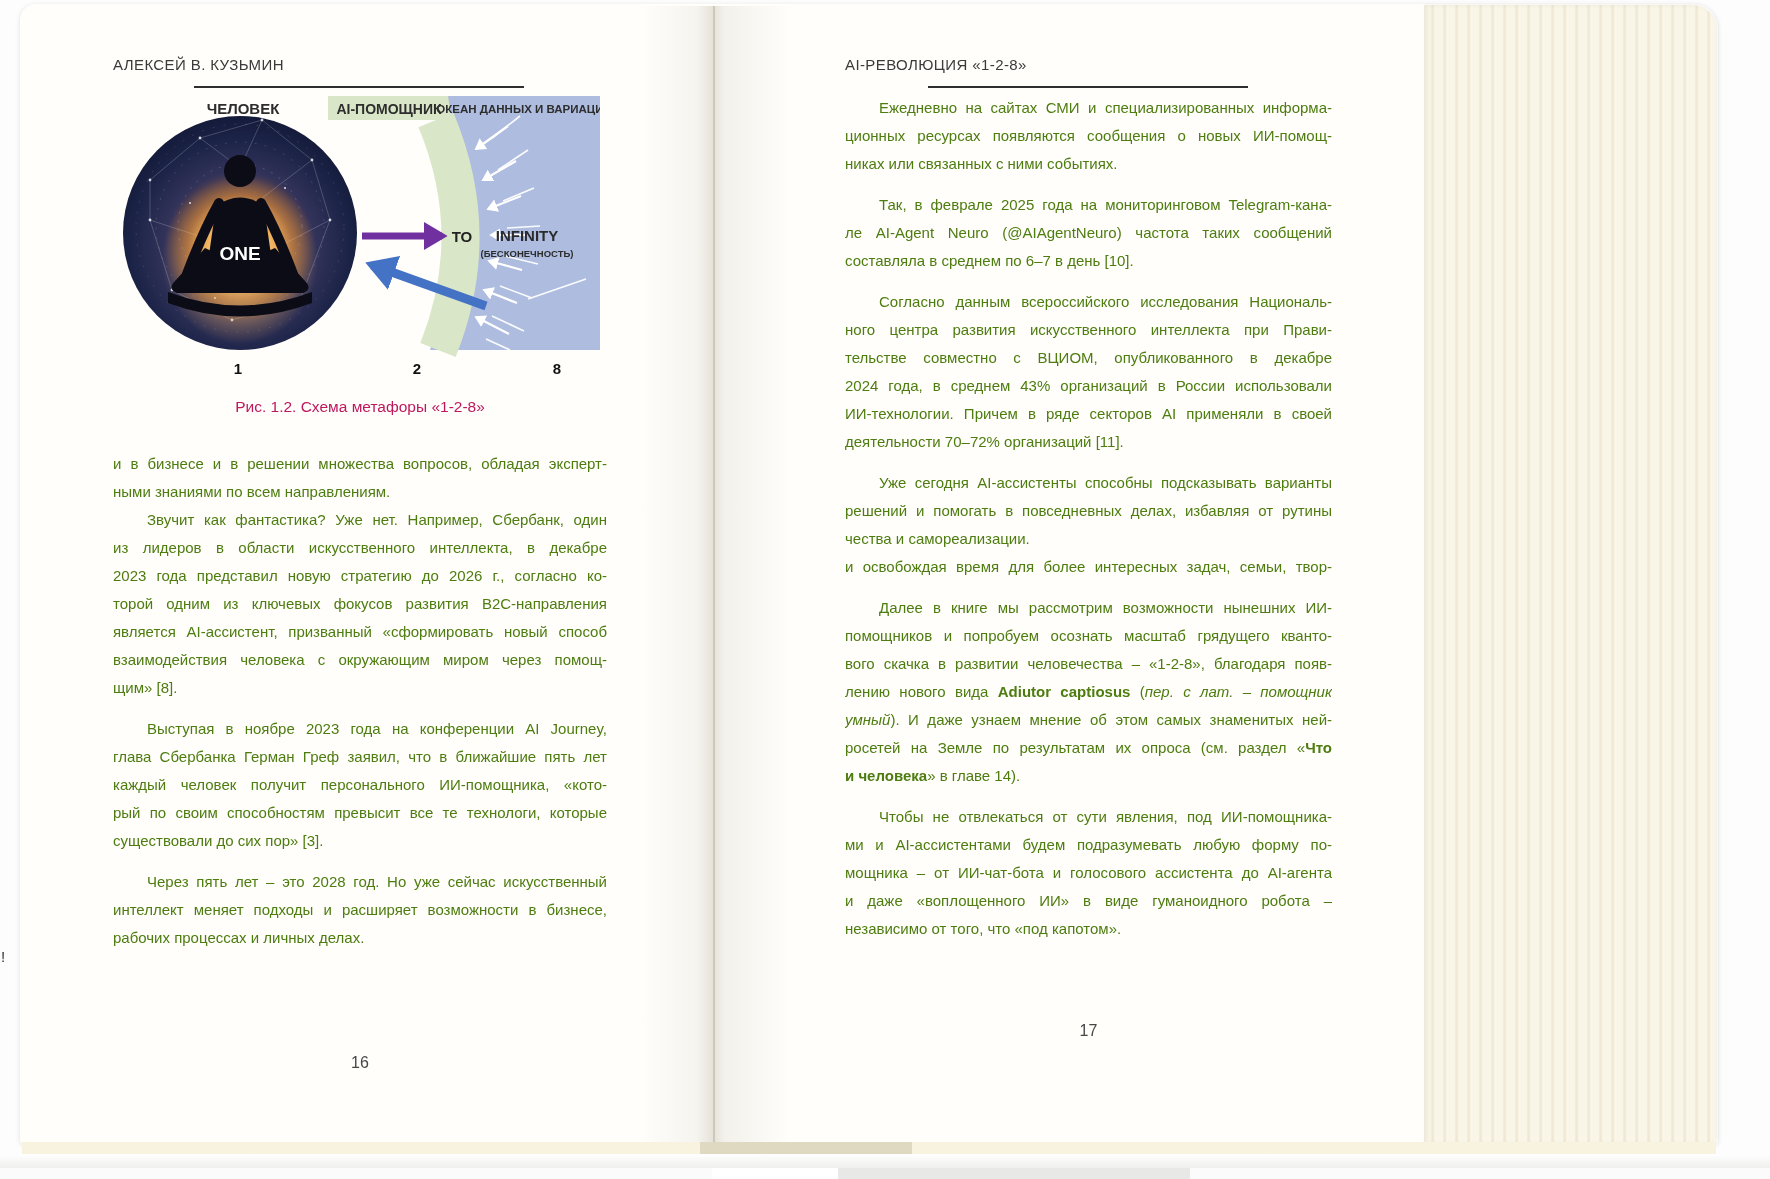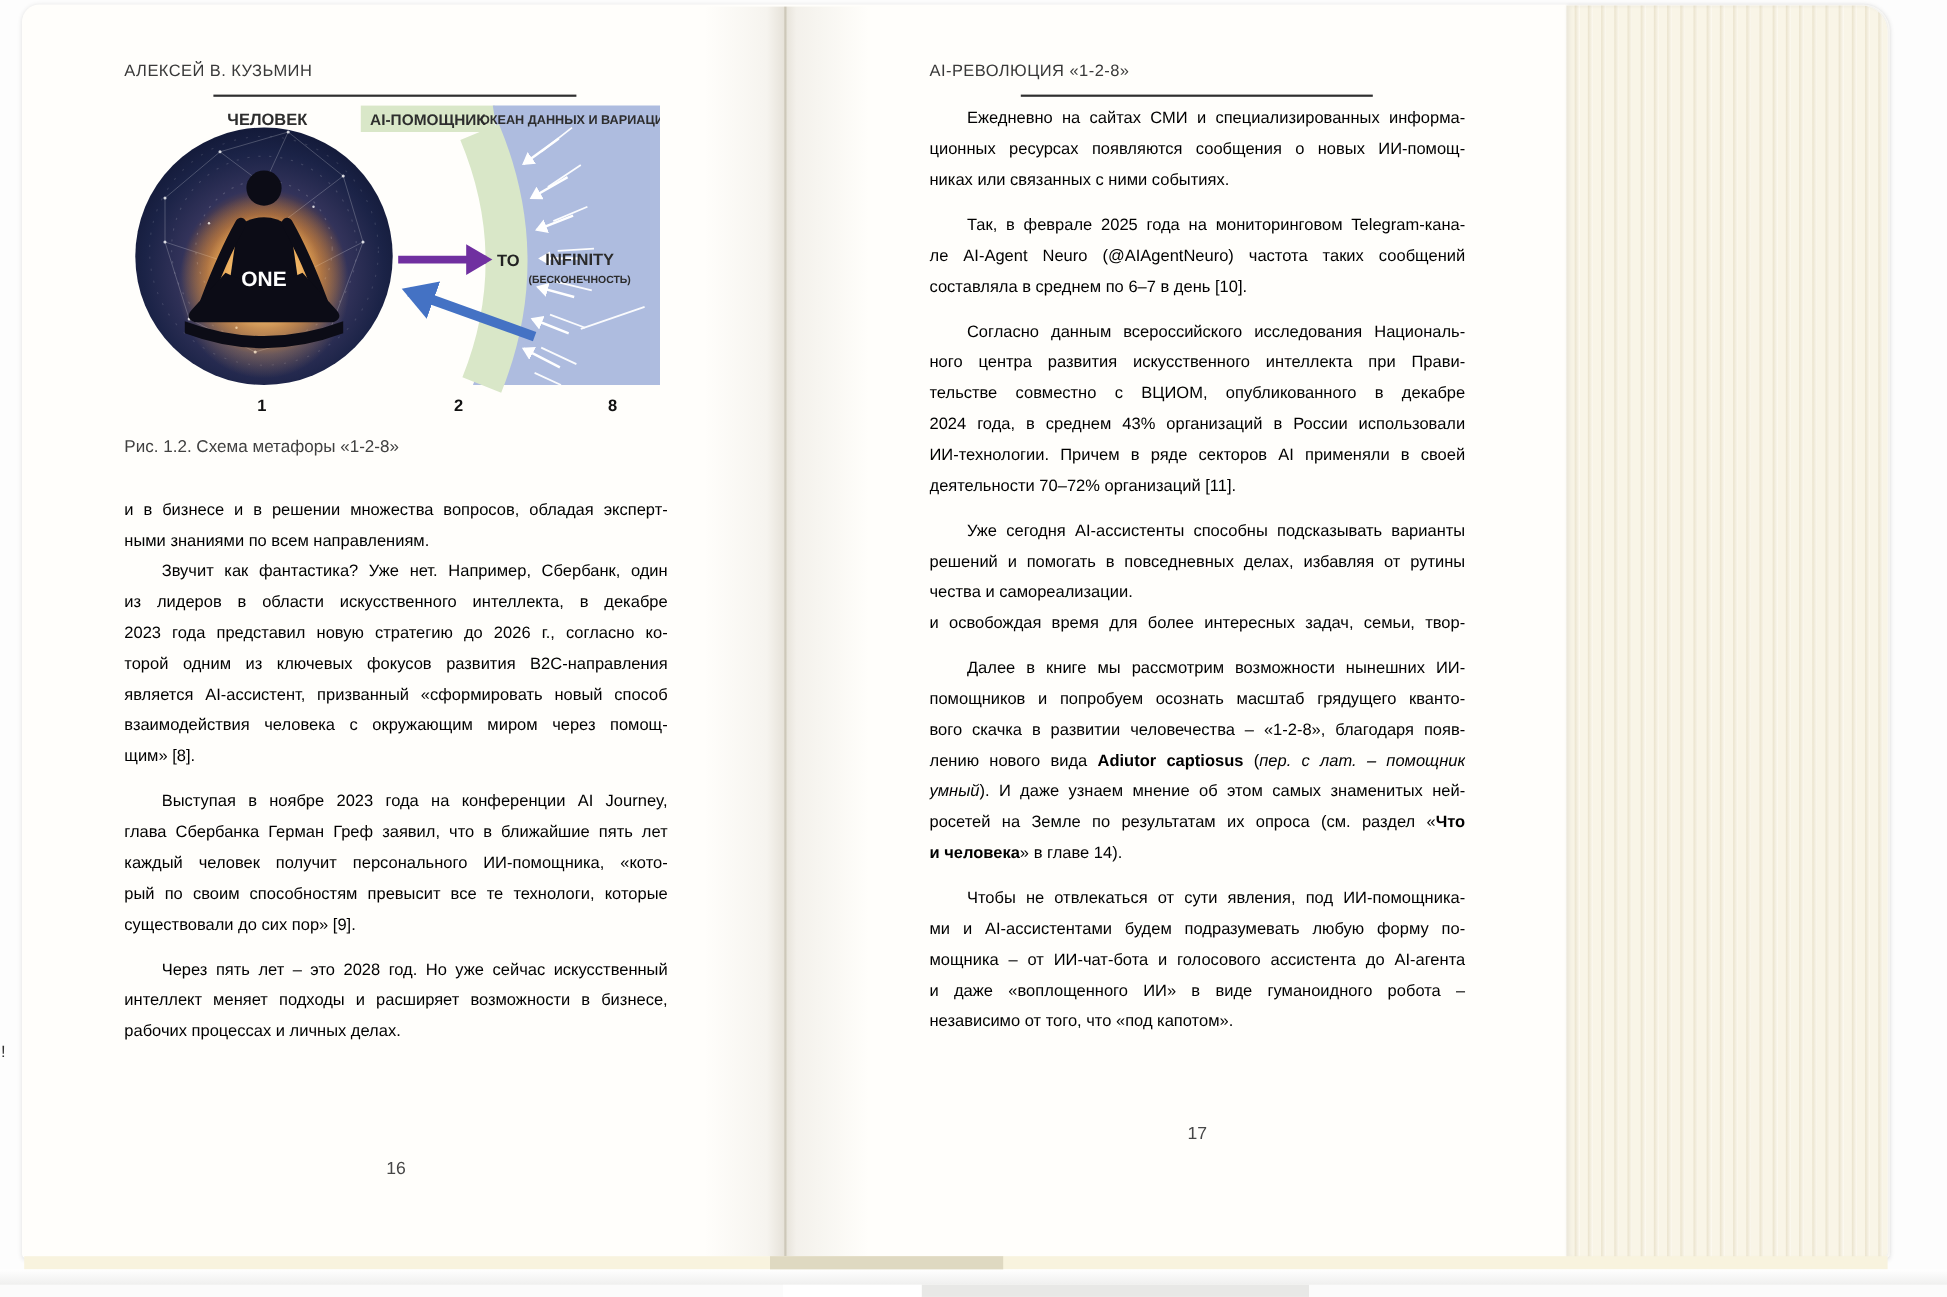--- a/index.html
+++ b/index.html
@@ -13,22 +13,22 @@
   .stack{position:absolute;left:1424px;top:5px;width:292px;height:1139px;
          border-radius:0 24px 6px 0;
          background:repeating-linear-gradient(90deg,#f9f5e7 0px,#f9f5e7 7px,#ece5d0 8px,#fcf9f0 12px);
          box-shadow:inset 3px 0 5px rgba(0,0,0,.06),1px 0 3px rgba(0,0,0,.08);}
   .gutter{position:absolute;left:640px;top:6px;width:150px;height:1136px;pointer-events:none;
          background:linear-gradient(90deg,rgba(140,125,95,0) 0%,rgba(140,125,95,.08) 38%,
          rgba(140,125,95,.22) 49%,rgba(140,125,95,.10) 56%,rgba(140,125,95,0) 100%);}
   .gutter-line{position:absolute;left:713px;top:6px;width:2px;height:1136px;background:rgba(150,138,108,.30);}
   .page-header{position:absolute;top:50px;font-size:15px;letter-spacing:.4px;color:#3a3a3a;}
   .header-rule{position:absolute;top:80px;height:2px;background:#2f2f2f;}
-  .caption{position:absolute;font-size:15.5px;color:#404040;}
-  .bodytext{position:absolute;font-size:15px;color:#000000;}
+  .caption{position:absolute;font-size:15.5px;color:#be185d;text-align:center;}
+  .bodytext{position:absolute;font-size:15px;color:#4d7c0f;}
   .para.gap{margin-top:13px;}
   .line{height:28px;line-height:28px;text-align:justify;text-align-last:justify;overflow:hidden;white-space:nowrap;}
   .line.first{text-indent:34px;}
   .line.last{text-align-last:left;}
   .pageno{position:absolute;top:1016px;font-size:16px;color:#474747;text-align:center;}
   .margin-mark{position:absolute;left:1px;top:948px;font-size:15px;color:#333;}
   .edge-cream{position:absolute;left:22px;top:1142px;width:1694px;height:12px;background:#f8f3de;}
   .edge-tan{position:absolute;left:700px;top:1142px;width:212px;height:19px;background:#dfd9c1;}
   .edge-white{position:absolute;left:0;top:1154px;width:1770px;height:14px;
               background:linear-gradient(#ffffff,#efefee);}
@@ -180,21 +180,21 @@
           <div class="line">торой одним из ключевых фокусов развития B2C-направления</div>
           <div class="line">является AI-ассистент, призванный «сформировать новый способ</div>
           <div class="line">взаимодействия человека с окружающим миром через помощ-</div>
           <div class="line last">щим» [8].</div>
         </div>
         <div class="para gap">
           <div class="line first">Выступая в ноябре 2023 года на конференции AI Journey,</div>
           <div class="line">глава Сбербанка Герман Греф заявил, что в ближайшие пять лет</div>
           <div class="line">каждый человек получит персонального ИИ-помощника, «кото-</div>
           <div class="line">рый по своим способностям превысит все те технологи, которые</div>
-          <div class="line last">существовали до сих пор» [9].</div>
+          <div class="line last">существовали до сих пор» [3].</div>
         </div>
         <div class="para gap">
           <div class="line first">Через пять лет – это 2028 год. Но уже сейчас искусственный</div>
           <div class="line">интеллект меняет подходы и расширяет возможности в бизнесе,</div>
           <div class="line last">рабочих процессах и личных делах.</div>
         </div>
       </div>
 
     <div class="pageno" style="left:91px;width:494px;margin-top:32px;">16</div>
   </div>

